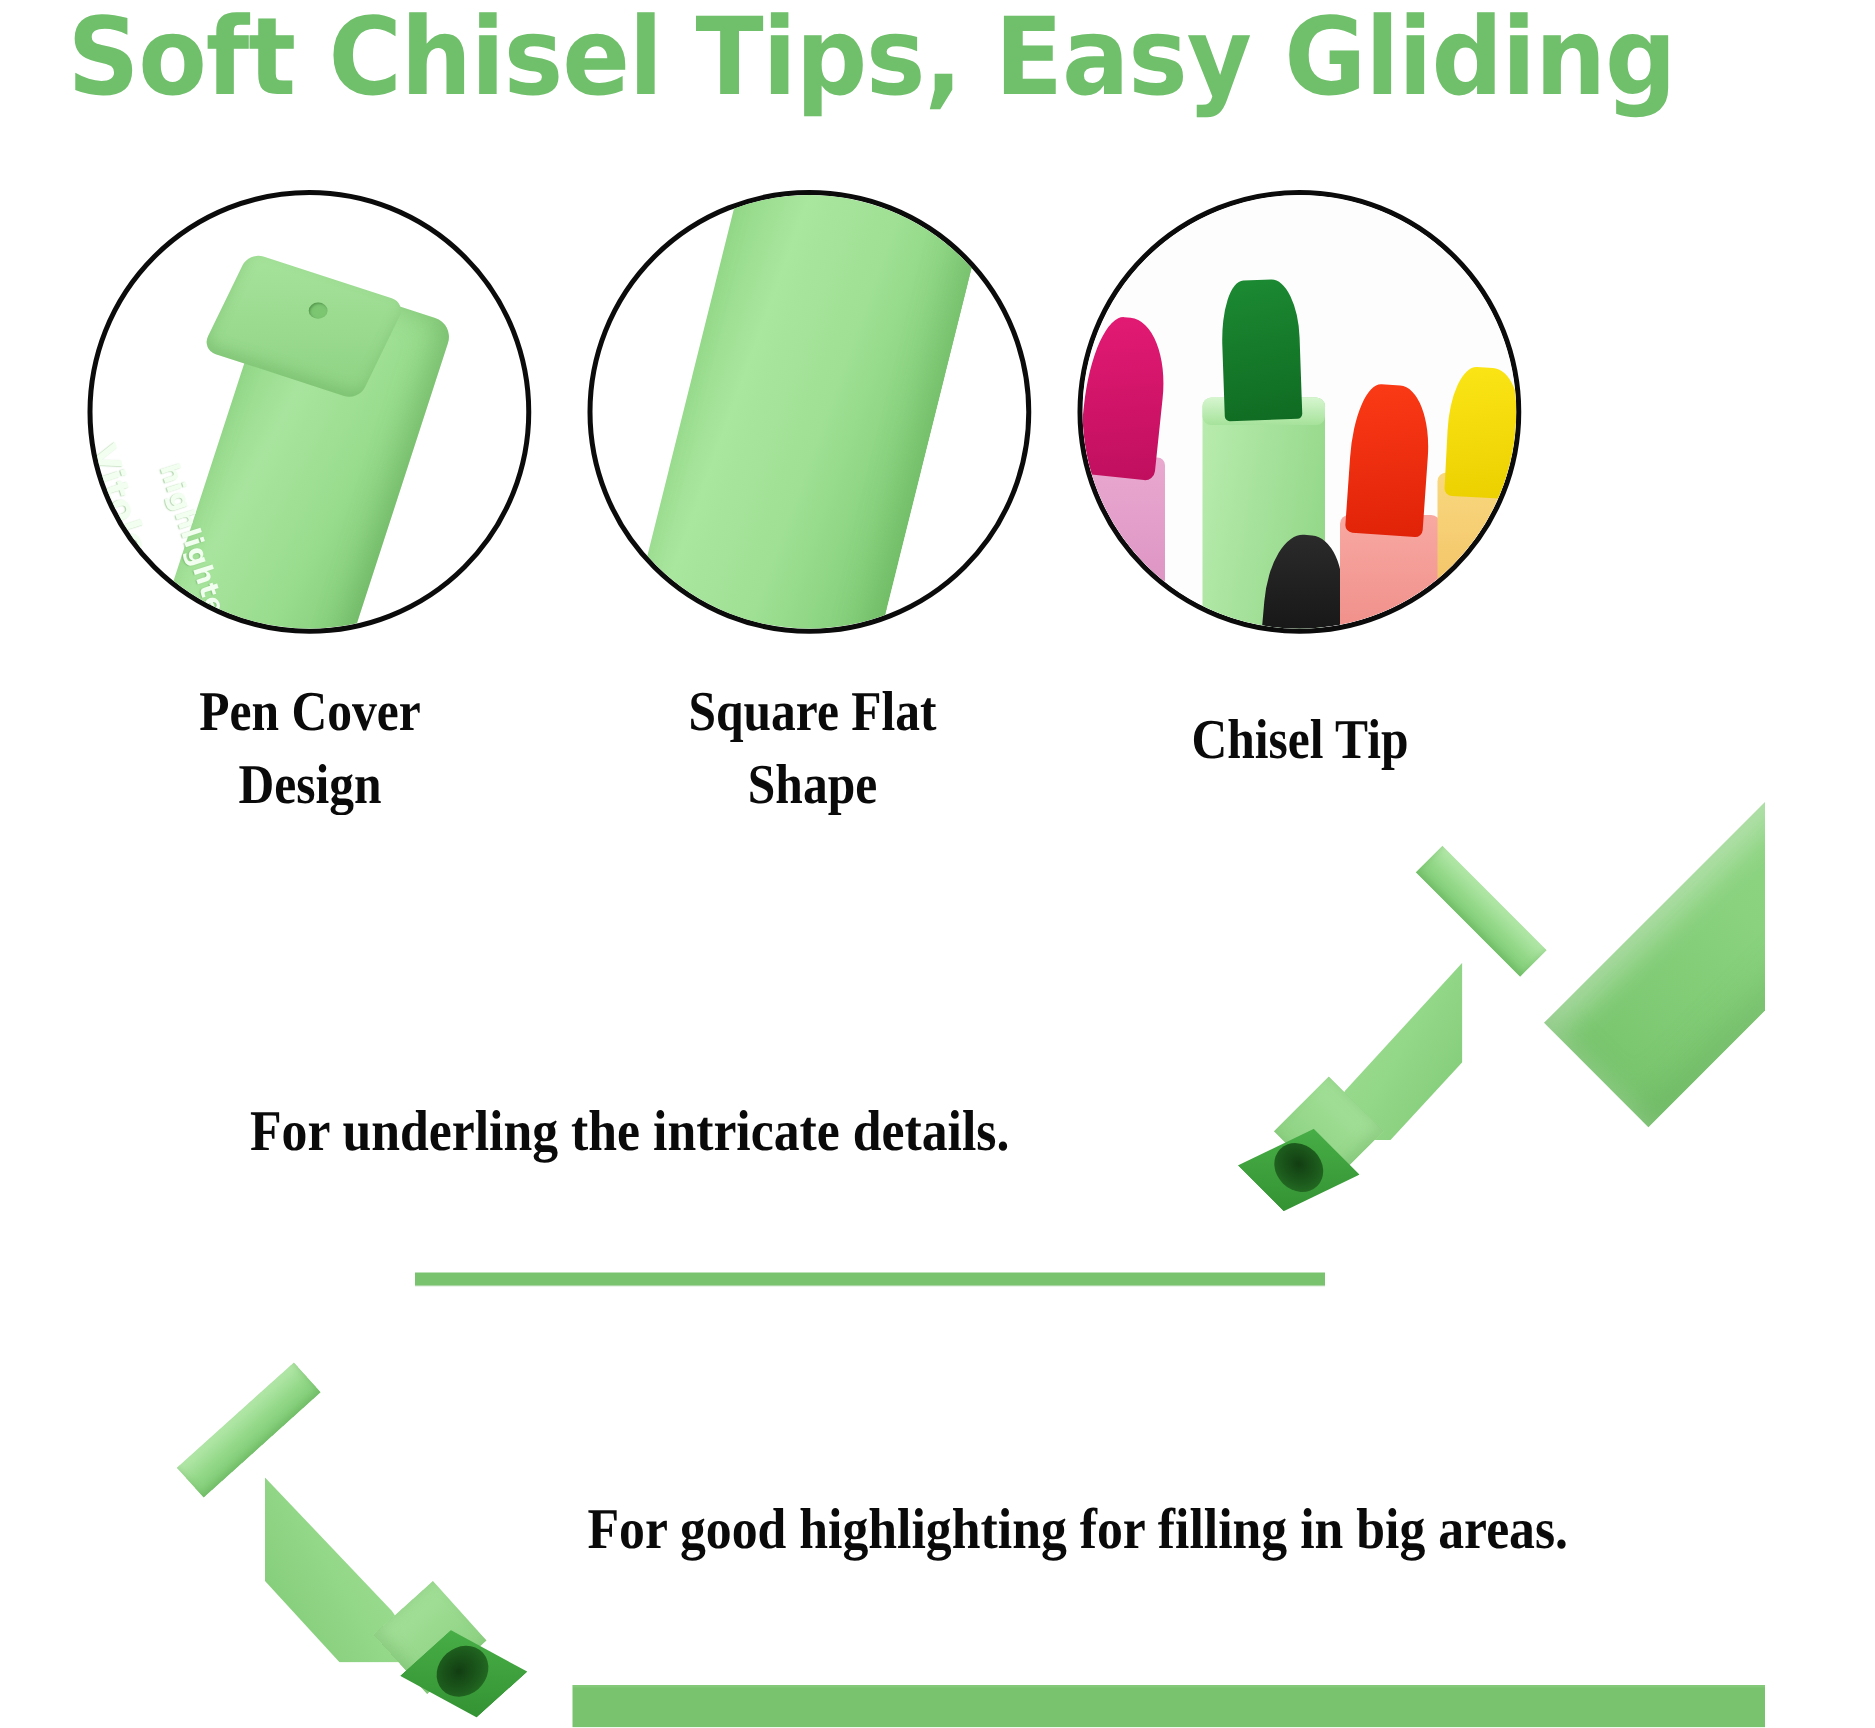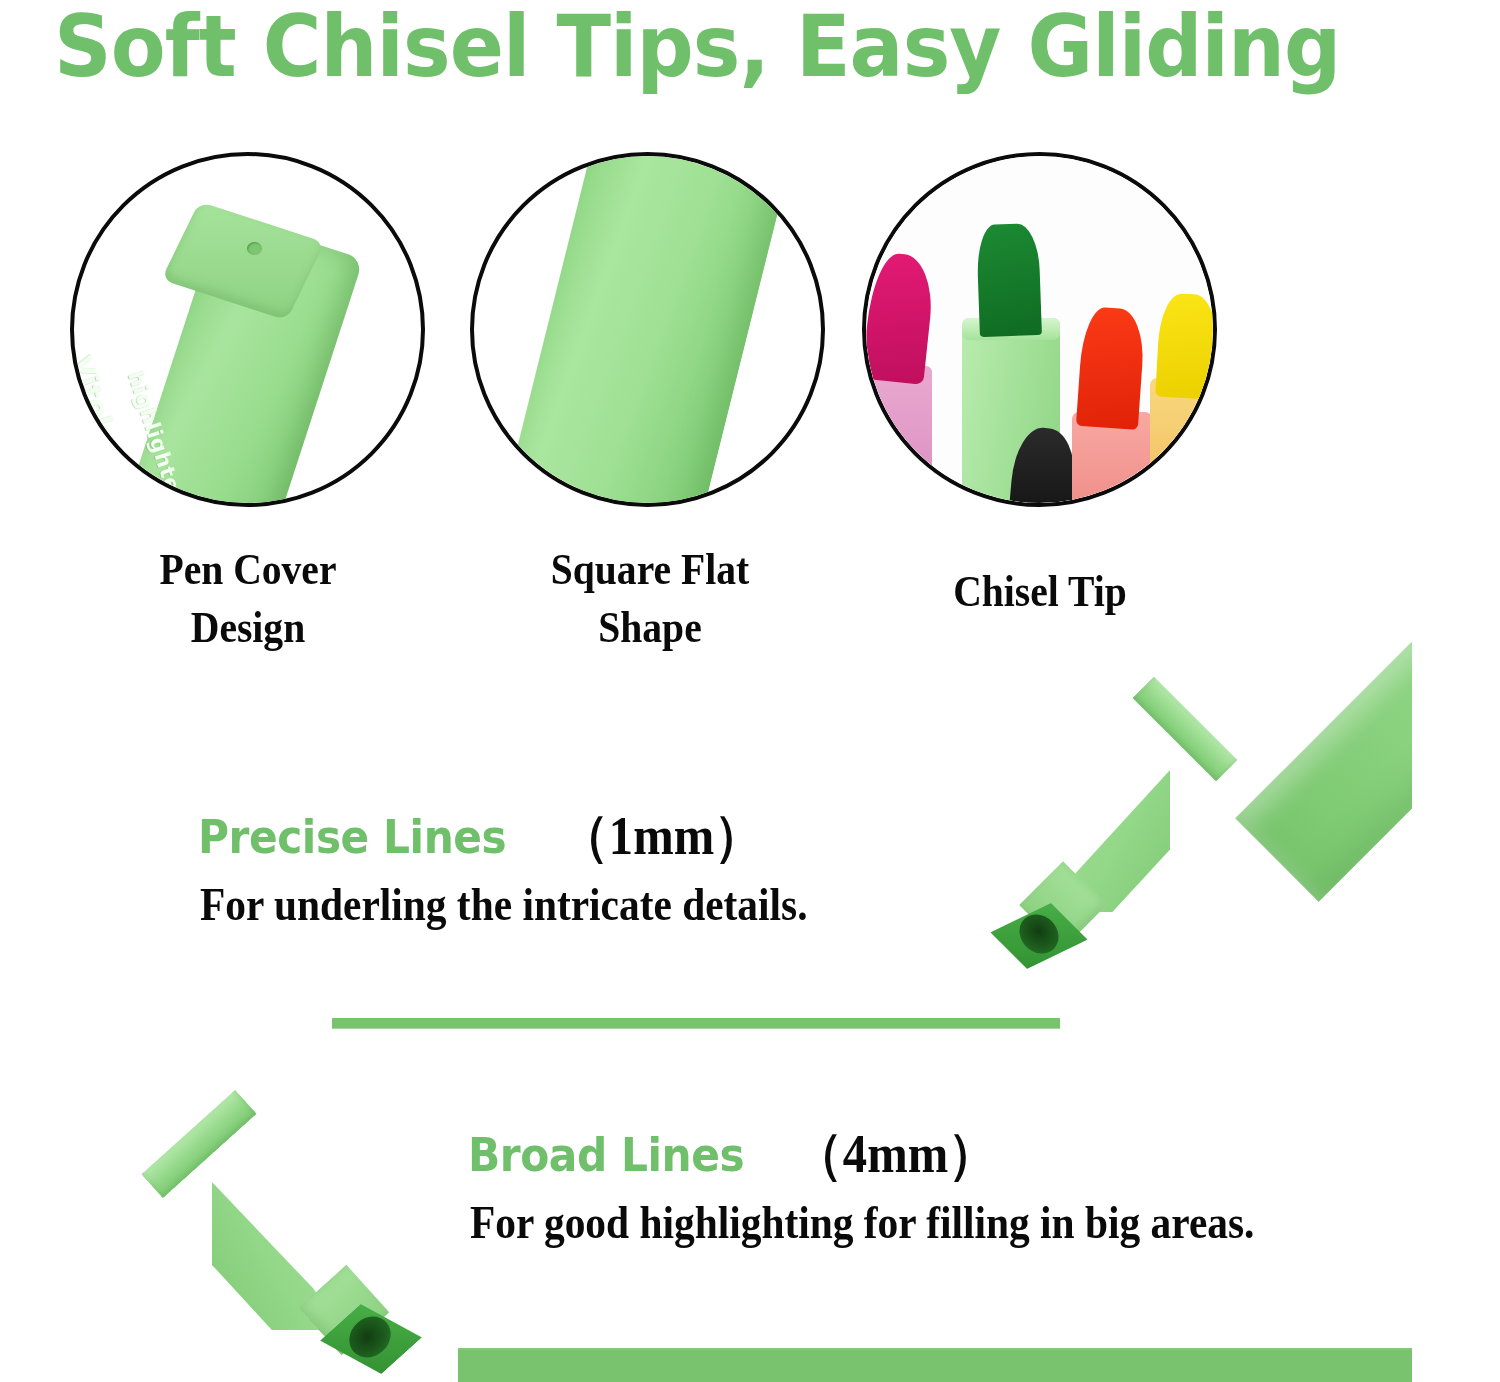--- a/index.html
+++ b/index.html
@@ -257,30 +257,24 @@
 
   <div class="caption" style="left:490px; top:540px; width:320px;">
     <div>Square Flat</div>
     <div>Shape</div>
   </div>
 
   <div class="caption" style="left:880px; top:562px; width:320px;">
     <div>Chisel Tip</div>
   </div>
 
-  <div class="feat-head" style="left:198px; top:800px;">
-    <span class="grn">Precise Lines</span><span class="blk">（1mm）</span>
-  </div>
   <div class="feat-sub" style="left:200px; top:878px;">For underling the intricate details.</div>
 
   <div class="stroke thin" style="left:332px; top:1018px; width:728px; height:10px;"></div>
 
-  <div class="feat-head" style="left:468px; top:1118px;">
-    <span class="grn">Broad Lines</span><span class="blk">（4mm）</span>
-  </div>
   <div class="feat-sub" style="left:470px; top:1196px;">For good highlighting for filling in big areas.</div>
 
   <div class="stroke broad" style="left:458px; top:1348px; width:1042px; height:34px;"></div>
 
   <div class="pen" style="left:980px; top:300px; width:520px; height:740px;">
 
     <div class="pen-barrel" style="left:238px; top:-60px; width:118px; height:620px;
                 transform: rotate(45deg); transform-origin: 50% 100%;
                 box-shadow: inset -16px 0 28px rgba(90,160,80,.30), inset 14px 0 22px rgba(255,255,255,.35);"></div>
 

